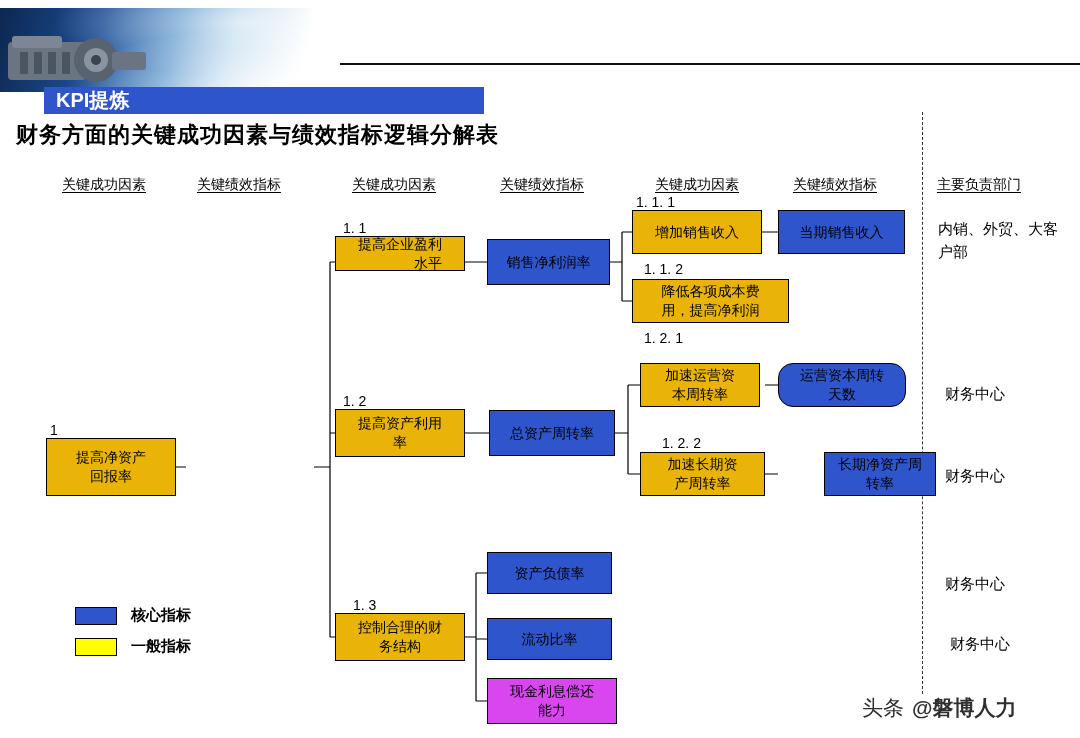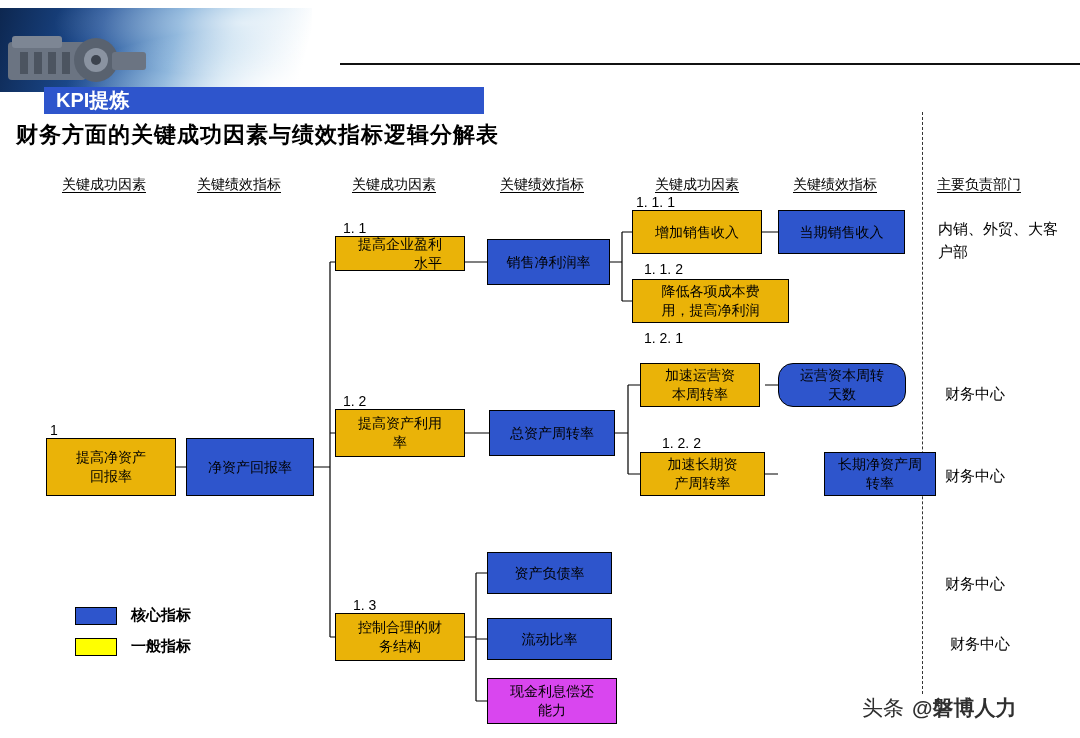--- a/index.html
+++ b/index.html
@@ -135,21 +135,20 @@
   <span class="num" id="n11">1. 1</span>
   <span class="num" id="n111">1. 1. 1</span>
   <span class="num" id="n112">1. 1. 2</span>
   <span class="num" id="n12">1. 2</span>
   <span class="num" id="n121">1. 2. 1</span>
   <span class="num" id="n122">1. 2. 2</span>
   <span class="num" id="n13">1. 3</span>
 
   <div class="box" id="b-csf1">提高净资产
 回报率</div>
-  <div class="box core" id="b-kpi1">净资产回报率</div>
 
   <div class="box" id="b-csf11">提高企业盈利
 水平</div>
   <div class="box core" id="b-kpi11">销售净利润率</div>
   <div class="box" id="b-csf12">提高资产利用
 率</div>
   <div class="box core" id="b-kpi12">总资产周转率</div>
   <div class="box" id="b-csf13">控制合理的财
 务结构</div>
 

